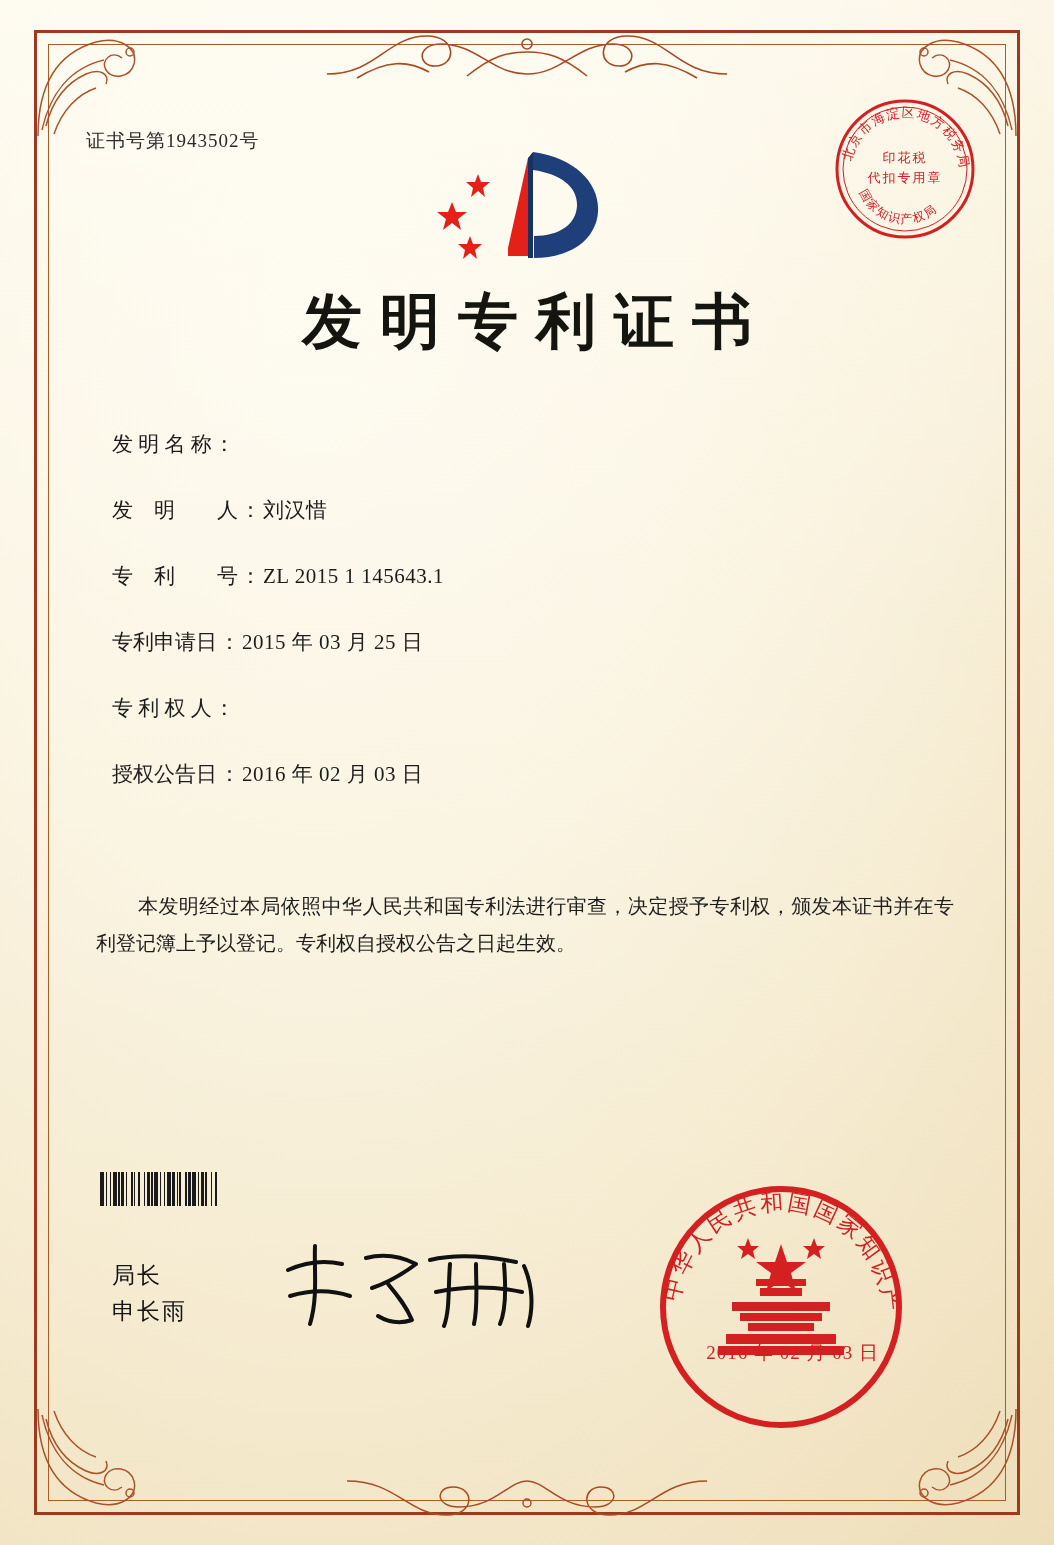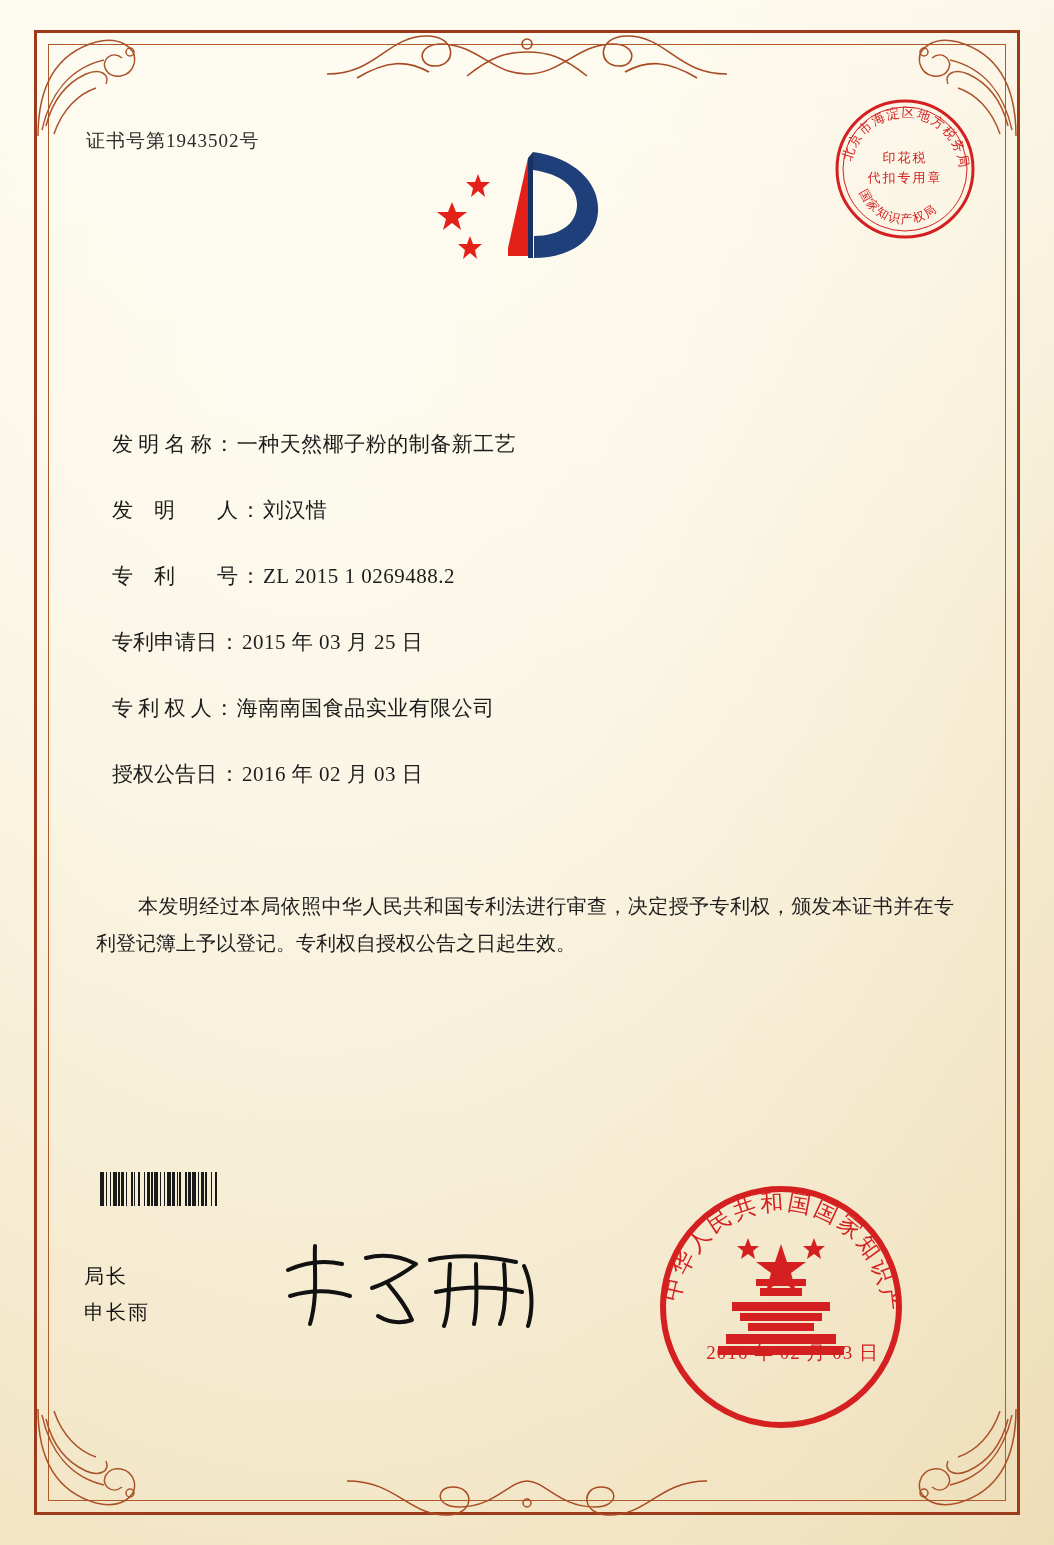--- a/index.html
+++ b/index.html
@@ -164,23 +164,23 @@
   }
   .barcode i {
     display: block;
     background: #1a1a1a;
     height: 100%;
   }
 
   
   .director {
     position: absolute;
-    left: 84px;
+    left: 112px;
     top: 1258px;
-    font-size: 20px;
+    font-size: 23px;
     line-height: 36px;
     color: #151515;
     letter-spacing: 2px;
   }
   .signature {
     position: absolute;
     left: 280px;
     top: 1240px;
     width: 270px;
     height: 92px;
@@ -292,46 +292,45 @@
     <text font-size="13" fill="#d42020" font-family="'Liberation Serif',serif" letter-spacing="1.5">
       <textPath href="#taxTop" startOffset="6%">北京市海淀区地方税务局</textPath>
     </text>
     <text font-size="12" fill="#d42020" font-family="'Liberation Serif',serif" letter-spacing="1.5">
       <textPath href="#taxBottom" startOffset="12%">国家知识产权局</textPath>
     </text>
     <text x="73" y="66" text-anchor="middle" font-size="13" fill="#d42020" font-family="'Liberation Serif',serif" letter-spacing="2">印花税</text>
     <text x="73" y="86" text-anchor="middle" font-size="13" fill="#d42020" font-family="'Liberation Serif',serif" letter-spacing="2">代扣专用章</text>
   </svg>
 
+  <div class="title">发明专利证书</div>
 
   <div class="fields">
     <div class="field-row">
       <span class="field-label">发 明 名 称</span>
       <span class="field-sep">：</span>
-      <span class="field-value">一种天然椰子粉的制备新工艺</span>
     </div>
     <div class="field-row">
       <span class="field-label">发　明　　人</span>
       <span class="field-sep">：</span>
       <span class="field-value">刘汉惜</span>
     </div>
     <div class="field-row">
       <span class="field-label">专　利　　号</span>
       <span class="field-sep">：</span>
-      <span class="field-value">ZL 2015 1 0269488.2</span>
+      <span class="field-value">ZL 2015 1 145643.1</span>
     </div>
     <div class="field-row">
       <span class="field-label">专利申请日</span>
       <span class="field-sep">：</span>
       <span class="field-value">2015 年 03 月 25 日</span>
     </div>
     <div class="field-row">
       <span class="field-label">专 利 权 人</span>
       <span class="field-sep">：</span>
-      <span class="field-value">海南南国食品实业有限公司</span>
     </div>
     <div class="field-row">
       <span class="field-label">授权公告日</span>
       <span class="field-sep">：</span>
       <span class="field-value">2016 年 02 月 03 日</span>
     </div>
   </div>
 
   <div class="body-text">
     <p>本发明经过本局依照中华人民共和国专利法进行审查，决定授予专利权，颁发本证书并在专利登记簿上予以登记。专利权自授权公告之日起生效。</p>

